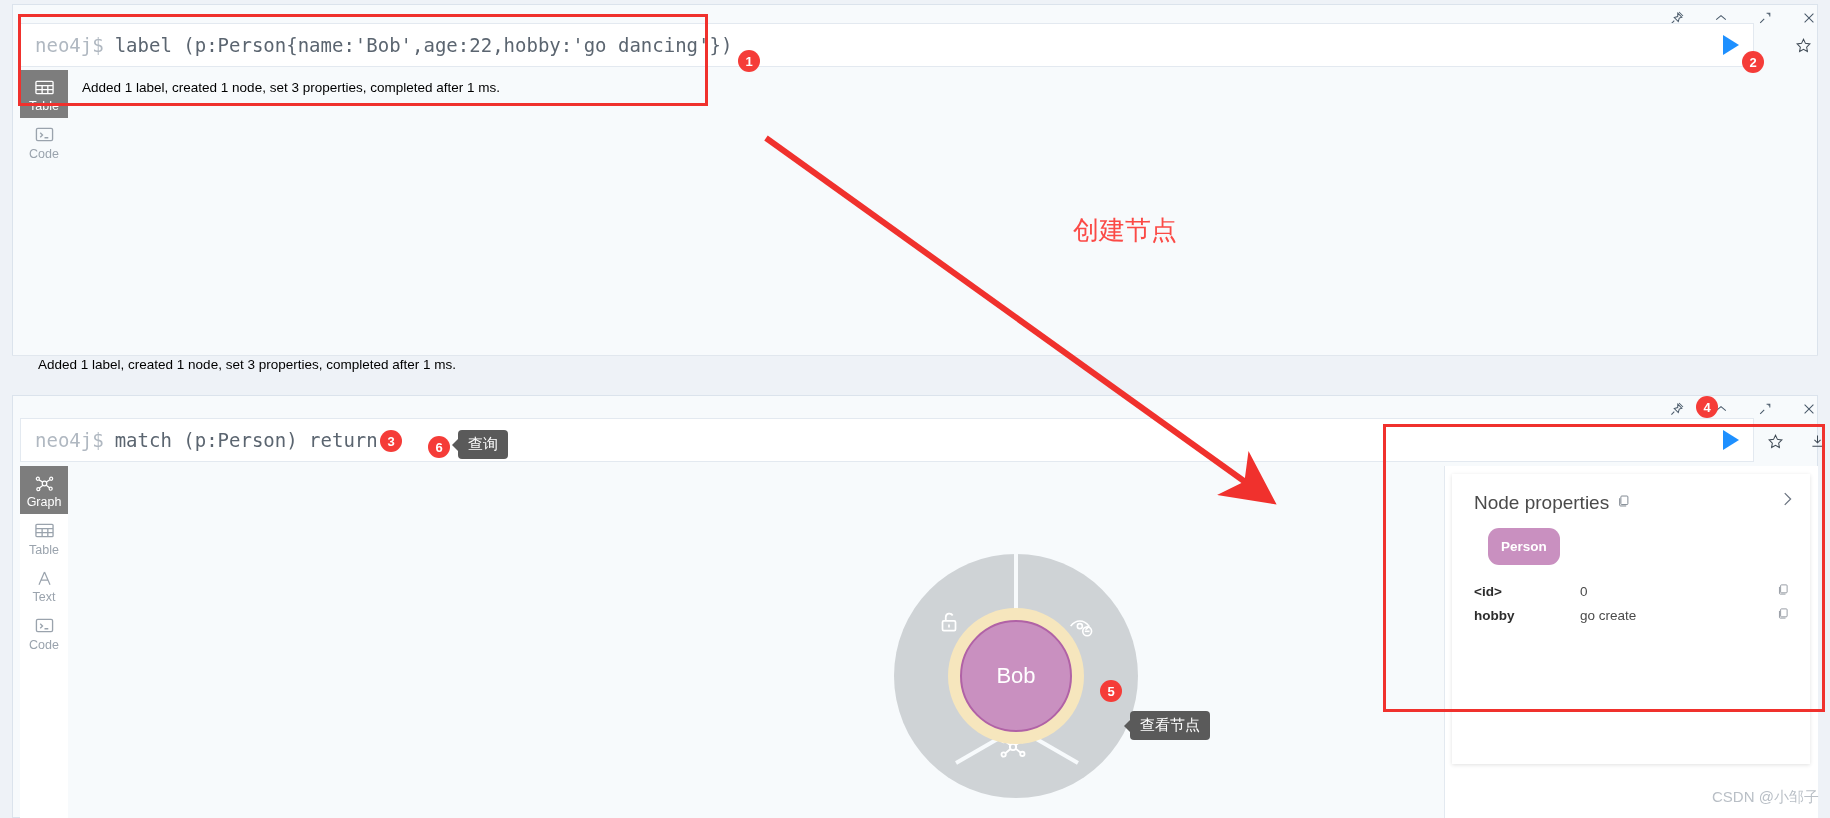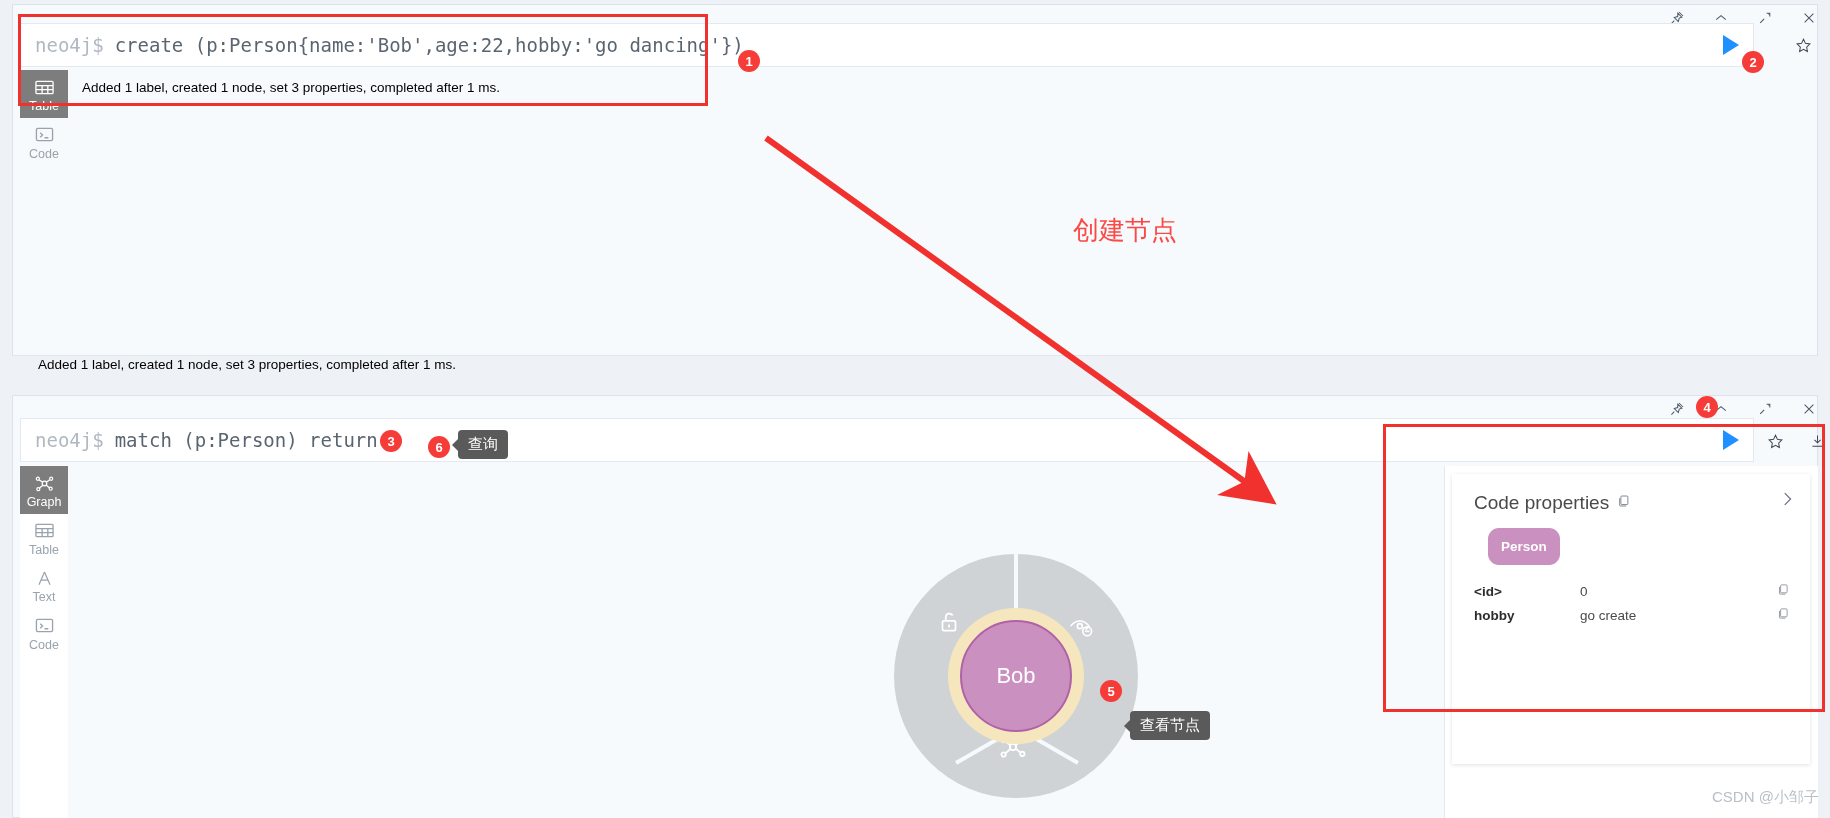--- a/index.html
+++ b/index.html
@@ -105,21 +105,21 @@
     </span>
     <span class="hicon">
       <svg viewBox="0 0 20 20" width="16" height="16" fill="none" stroke="currentColor" stroke-width="1.3">
         <path d="M4.5 4.5l11 11M15.5 4.5l-11 11"></path>
       </svg>
     </span>
   </div>
 
   <div class="editor" style="left:20px;top:23px;width:1734px;height:44px;padding:0 14px;">
     <span class="prompt" style="font-size:19px;">neo4j$</span>
-    <span class="cyphertext" style="font-size:19px;margin-left:11px;">create (p:Person{name:'Bob',age:22,hobby:'go dancing'})</span>
+    <span class="cyphertext" style="font-size:19px;margin-left:11px;">label (p:Person{name:'Bob',age:22,hobby:'go dancing'})</span>
     <span style="flex:1"></span>
     <span class="playbtn"></span>
   </div>
   <span class="hicon" style="position:absolute;left:1794px;top:36px;">
     <svg viewBox="0 0 20 20" width="17" height="17" fill="none" stroke="#3f4a55" stroke-width="1.2">
       <path d="M10 2.6l2.3 4.9 5.2.7-3.8 3.7.9 5.2-4.6-2.5-4.6 2.5.9-5.2L2.5 8.2l5.2-.7z"></path>
     </svg>
   </span>
 
   <div class="rail" style="left:20px;top:70px;width:48px;height:285px;border:none;background:transparent;">
@@ -273,21 +273,21 @@
     <div class="nodehalo" style="left:880px;top:142px;"></div>
     <div class="nodecore" style="left:892px;top:154px;">
       <span>Bob</span>
     </div>
   </div>
 
   <div style="position:absolute;left:1444px;top:466px;width:374px;height:352px;background:#fff;border-left:1px solid #e3e9f0;box-sizing:border-box;"></div>
 
   <div class="propcard" style="left:1452px;top:474px;width:358px;height:290px;">
     <div class="prop-title-row">
-      <span class="prop-title">Code properties</span>
+      <span class="prop-title">Node properties</span>
       <span style="color:#7a828c;">
         <svg viewBox="0 0 18 18" width="14" height="14" fill="none" stroke="currentColor" stroke-width="1.2">
           <rect x="5" y="2.6" width="9" height="11" rx="1.2"></rect>
             <path d="M11.8 15.4H4.6a1.2 1.2 0 0 1-1.2-1.2V5.4"></path>
         </svg>
       </span>
     </div>
     <span class="chev-right">
       <svg viewBox="0 0 20 20" width="18" height="18" fill="none" stroke="currentColor" stroke-width="1.4">
         <path d="M7.5 3.5l6.5 6.5-6.5 6.5"></path>

